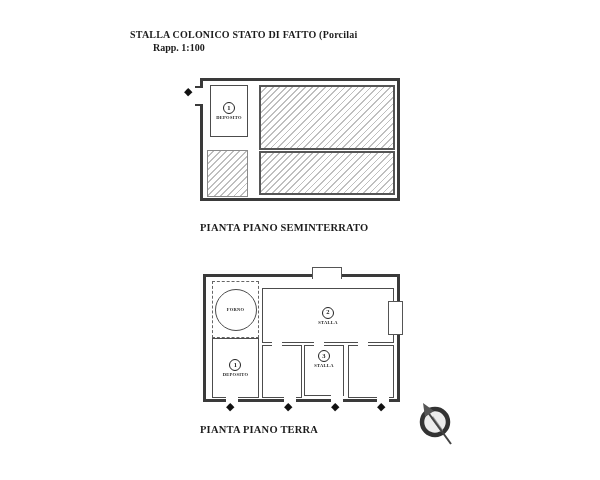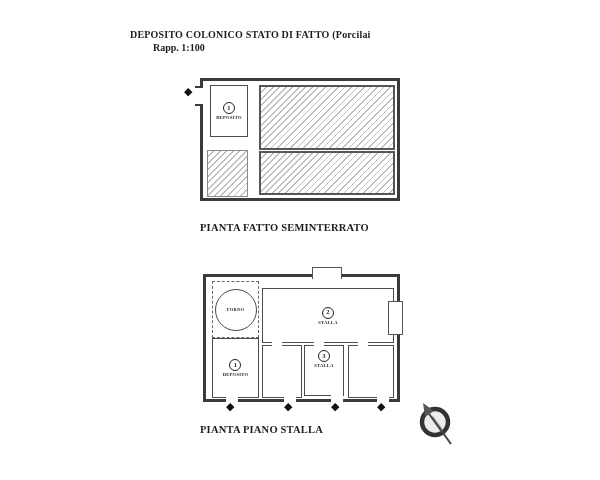--- a/index.html
+++ b/index.html
@@ -72,21 +72,21 @@
   .p2-ent-4{left:377px;top:401px;}
 
   .north-arrow{position:absolute;left:417px;top:400px;width:40px;height:48px;}
 </style>
 </head>
 <body>
 
 <div class="page">
 
   <div class="title-block">
-    <div class="title-line">DEPOSITO COLONICO STATO DI FATTO (Porcilai</div>
+    <div class="title-line">STALLA COLONICO STATO DI FATTO (Porcilai</div>
     <div class="scale-line">Rapp. 1:100</div>
   </div>
 
   <div class="plan plan1">
     <div class="gap p1-door-gap"></div>
     <div class="jamb p1-jamb-a"></div>
     <div class="jamb p1-jamb-b"></div>
 
     <div class="room p1-deposito">
       <div class="room-label">
@@ -94,21 +94,21 @@
         <span class="room-name">DEPOSITO</span>
       </div>
     </div>
 
     <div class="hatch p1-hatch-bl"></div>
     <div class="hatch p1-hatch-tr"></div>
     <div class="hatch p1-hatch-br"></div>
   </div>
   <span class="diamond p1-entrance">◆</span>
 
-  <div class="caption sem">PIANTA FATTO SEMINTERRATO</div>
+  <div class="caption sem">PIANTA PIANO SEMINTERRATO</div>
 
   <div class="plan plan2">
     <div class="p2-notch"></div>
 
     <div class="p2-forno-box">
       <div class="p2-forno-circle">
         <span class="room-name">FORNO</span>
       </div>
     </div>
 
@@ -143,21 +143,21 @@
     <div class="gap p2-gap-bot-2"></div>
     <div class="gap p2-gap-bot-3"></div>
     <div class="gap p2-gap-bot-4"></div>
   </div>
 
   <span class="diamond p2-ent-1">◆</span>
   <span class="diamond p2-ent-2">◆</span>
   <span class="diamond p2-ent-3">◆</span>
   <span class="diamond p2-ent-4">◆</span>
 
-  <div class="caption terra">PIANTA PIANO STALLA</div>
+  <div class="caption terra">PIANTA PIANO TERRA</div>
 
   <svg class="north-arrow" viewBox="0 0 40 48">
     <circle cx="18" cy="22" r="13" fill="#ececec" stroke="#333" stroke-width="4.5"></circle>
     <line x1="25" y1="31" x2="15" y2="17" stroke="#999" stroke-width="3"></line>
     <line x1="34" y1="44" x2="10" y2="11" stroke="#444" stroke-width="2"></line>
     <polygon points="6,3 17,11 8,17" fill="#555"></polygon>
   </svg>
 
 </div>
 

